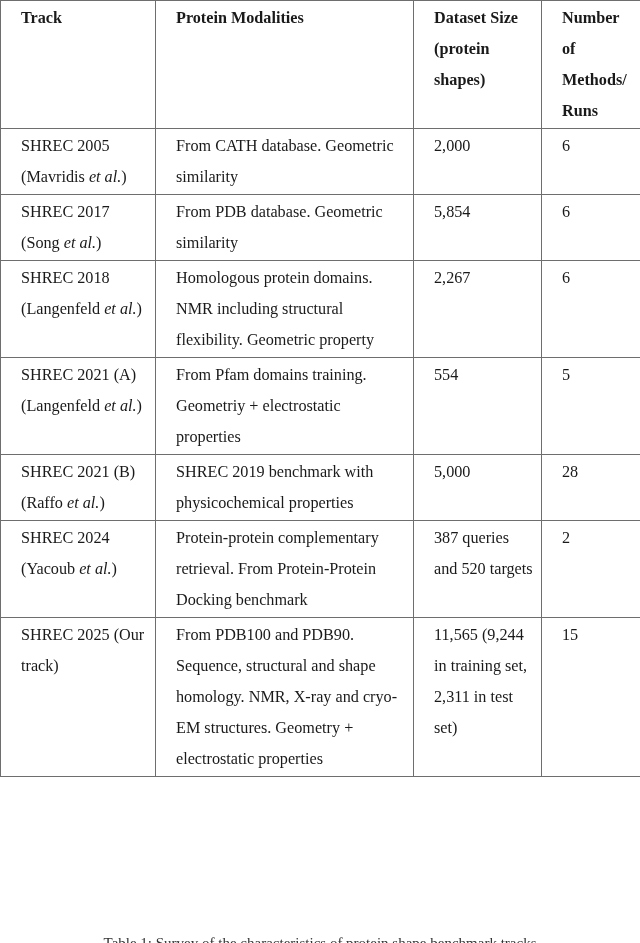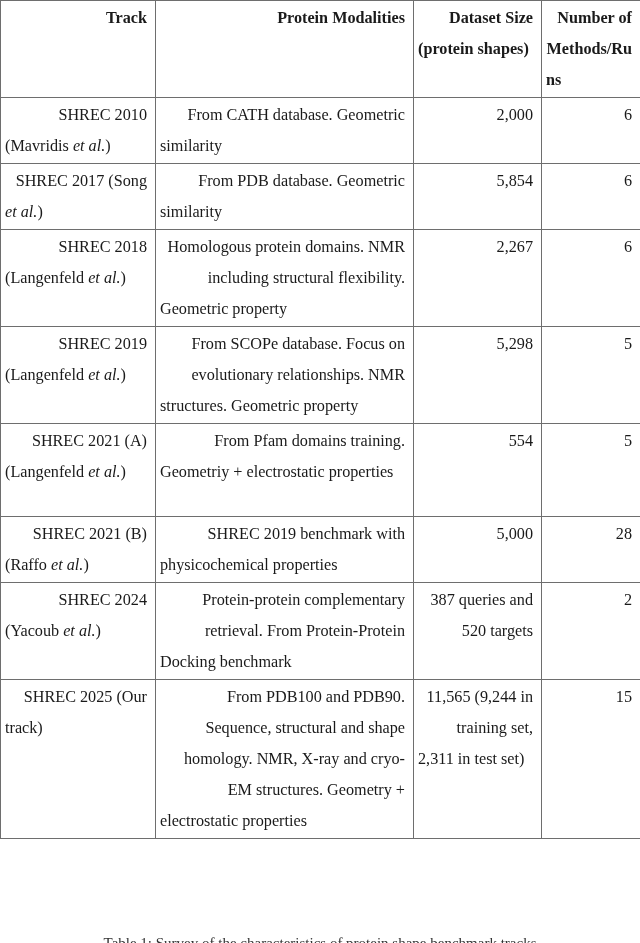--- a/index.html
+++ b/index.html
@@ -22,22 +22,22 @@
       width: 640px;
       border-collapse: collapse;
       table-layout: fixed;
       font-family: "Liberation Serif", "DejaVu Serif", serif;
       font-size: 16.2px;
       line-height: 31px;
     }
     table.survey td, table.survey th {
       border: 1.4px solid #6e6e6e;
       vertical-align: top;
-      padding: 2px 8px 1px 4px;
-      text-align: right;
+      padding: 2px 8px 1px 20px;
+      text-align: left;
       font-weight: normal;
       word-wrap: break-word;
     }
     table.survey th {
       font-weight: bold;
     }
     .col-track { width: 155px; }
     .col-mod { width: 258px; }
     .col-size { width: 128px; }
     .col-num { width: 99px; }
@@ -84,46 +84,40 @@
   </colgroup>
   <tbody>
       <tr class="r-head">
     <th>Track</th>
     <th>Protein Modalities</th>
     <th class="justify hyph" lang="en">Dataset Size (protein shapes)</th>
     <th class="justify hyph" lang="en">Number of Methods/Runs</th>
   </tr>
 
   <tr class="r-2010">
-    <td class="justify"><span>SHREC 2010</span> (<span>Mavridis</span> <em>et al.</em>)</td>
+    <td class="justify"><span>SHREC 2005</span> (<span>Mavridis</span> <em>et al.</em>)</td>
     <td class="justify hyph" lang="en">From CATH database. Geometric similarity</td>
     <td>2,000</td>
     <td>6</td>
   </tr>
 
   <tr class="r-2017">
     <td class="justify"><span>SHREC 2017</span> (<span>Song</span> <em>et al.</em>)</td>
     <td class="justify hyph" lang="en">From PDB database. Geometric similarity</td>
     <td>5,854</td>
     <td>6</td>
   </tr>
 
   <tr class="r-2018">
     <td class="justify"><span>SHREC 2018</span> (<span>Langenfeld</span> <em>et al.</em>)</td>
     <td class="justify hyph" lang="en">Homologous protein domains. NMR including structural flexibility. Geometric property</td>
     <td>2,267</td>
     <td>6</td>
   </tr>
 
-  <tr class="r-2019">
-    <td class="justify"><span>SHREC 2019</span> (<span>Langenfeld</span> <em>et al.</em>)</td>
-    <td class="justify hyph" lang="en">From SCOPe database. Focus on evolutionary relationships. NMR structures. Geometric property</td>
-    <td>5,298</td>
-    <td>5</td>
-  </tr>
 
 
   <tr class="r-2021a">
     <td class="justify"><span>SHREC 2021 (A)</span> (<span>Langenfeld</span> <em>et al.</em>)</td>
     <td class="justify hyph" lang="en">From Pfam domains training. Geometriy + electrostatic properties</td>
     <td>554</td>
     <td>5</td>
   </tr>
 
   <tr class="r-2021b">

